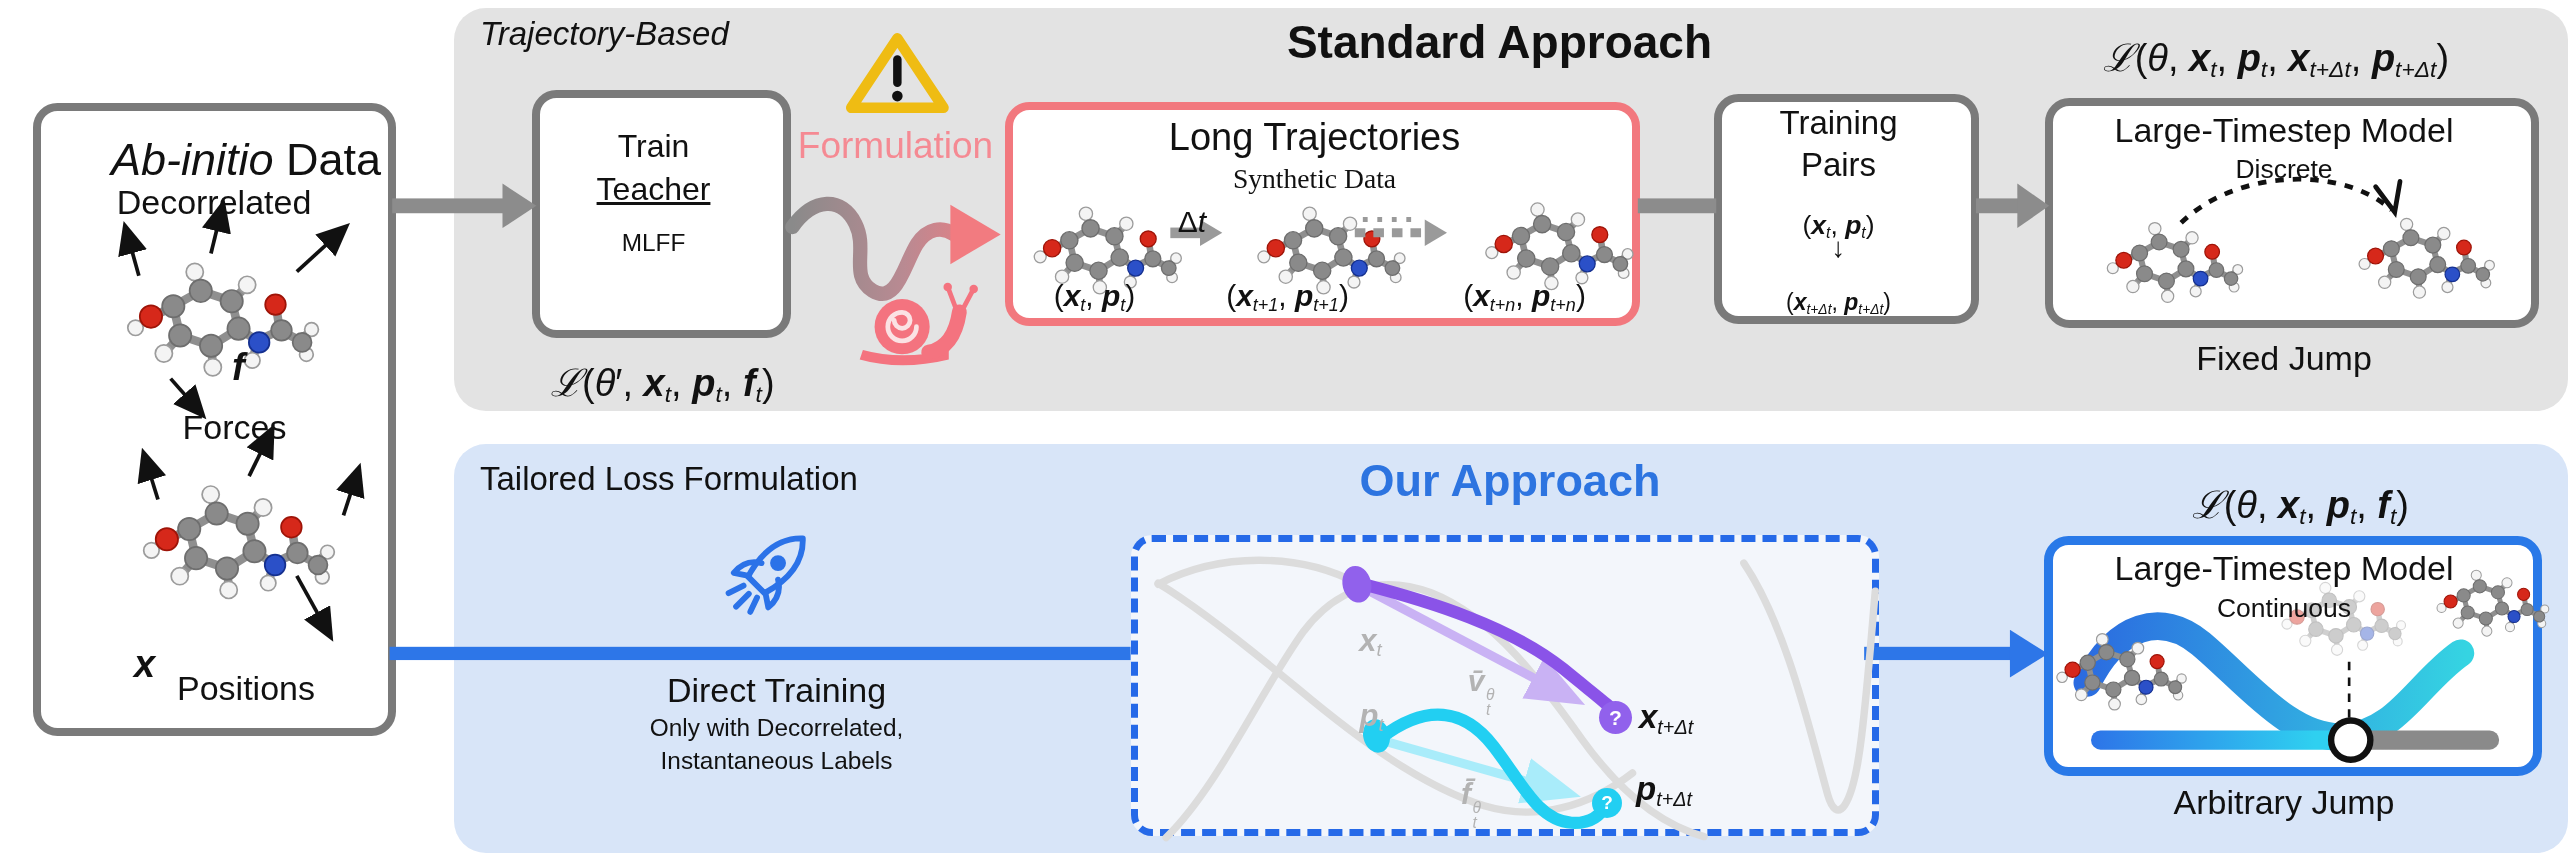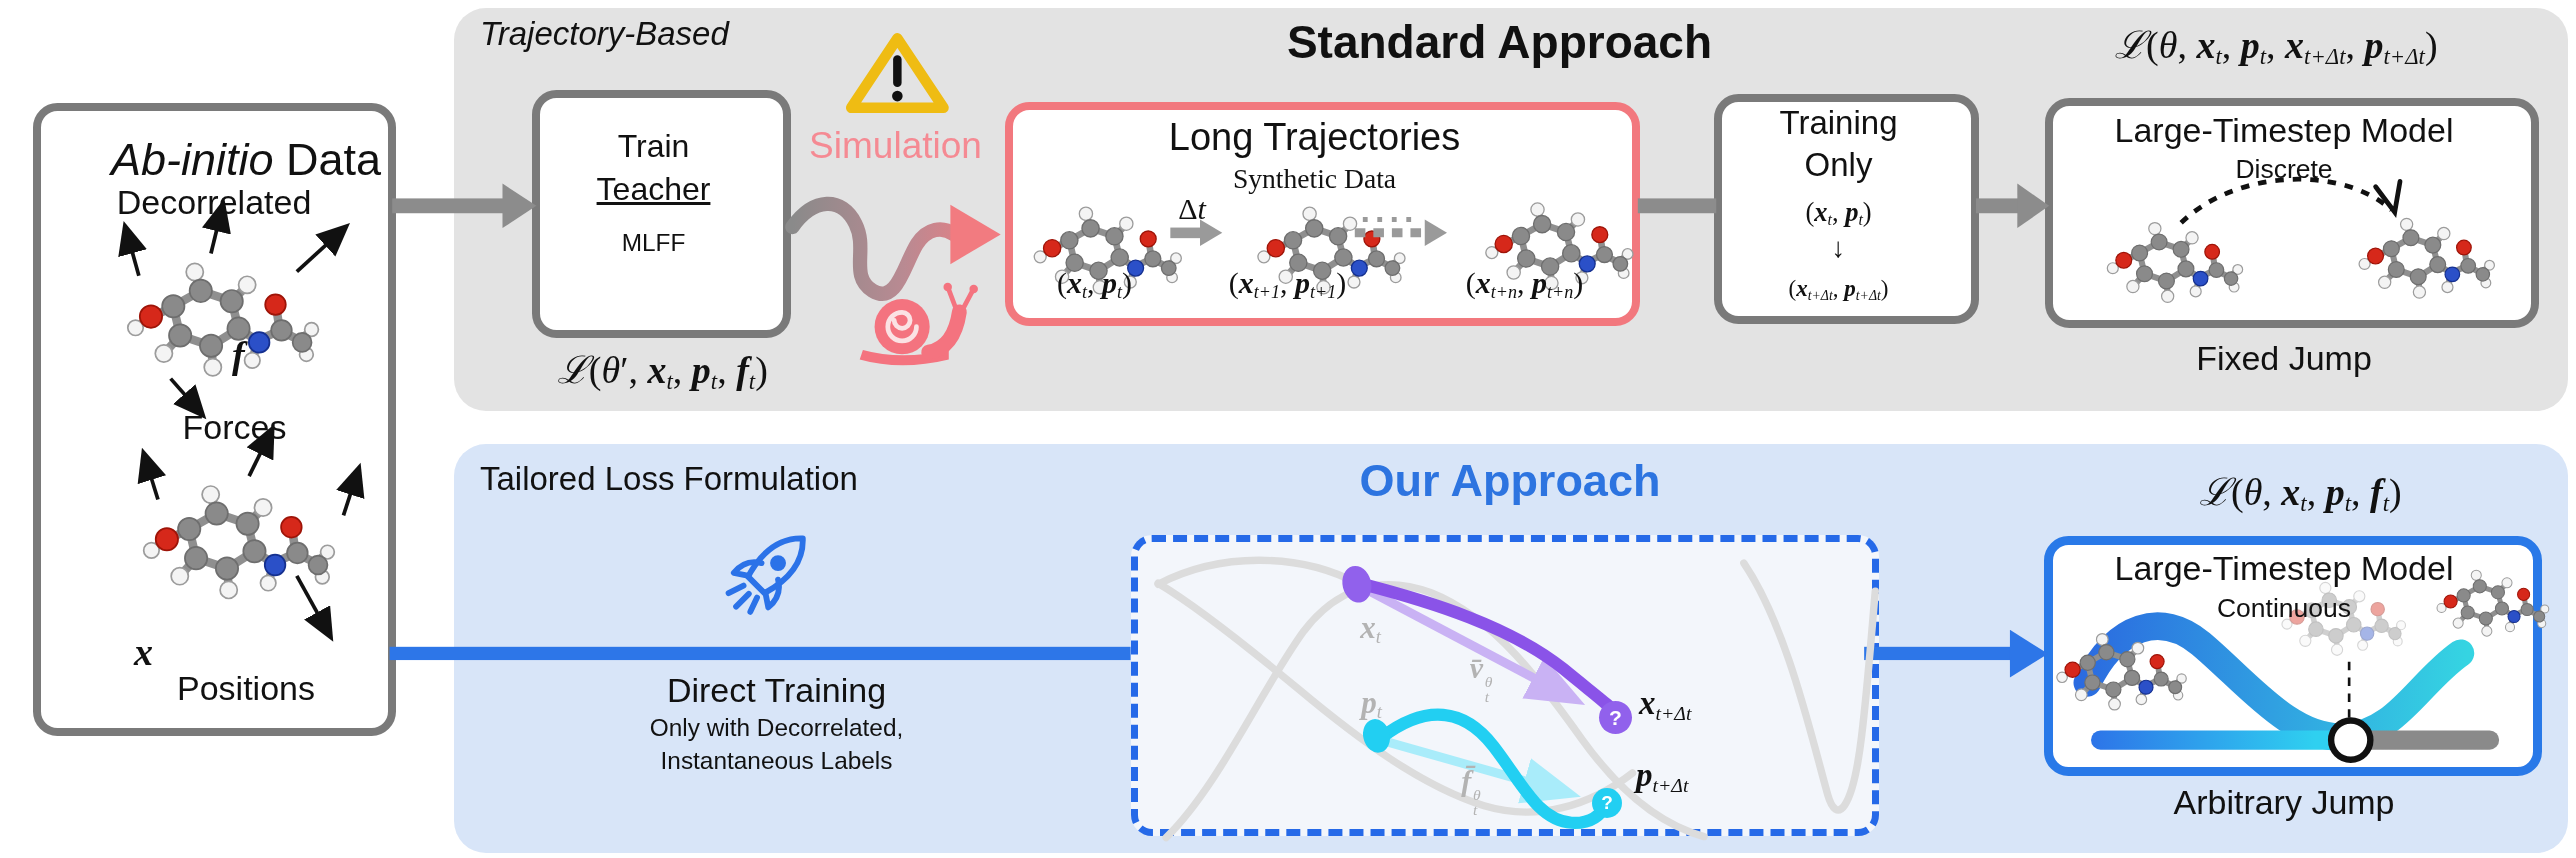--- a/index.html
+++ b/index.html
@@ -10,21 +10,21 @@
   .panel-blue{background:#D8E5F8;}
   .box{position:absolute;background:#ffffff;border-radius:24.4px;}
   .bd-gray{border:8px solid #7A7A7A;}
   .bd-red{border:8px solid #F2787E;}
   .bd-blue{border:9px solid #2979E8;}
   .box-dashed{position:absolute;background:#F3F6FB;border:7.4px dashed #2569E8;border-radius:21px;}
   .txt{position:absolute;white-space:nowrap;}
   .ctr{text-align:center;}
   .b{font-weight:bold;}
   .it{font-style:italic;}
-  .math{font-family:Liberation Serif, serif;}
+  .math{font-family:Liberation Sans, sans-serif;margin-top:13px;}
   .m-n{font-style:normal;}
   .m-it{font-style:italic;}
   .m-bi{font-style:italic;font-weight:700;}
   .m-sub{font-style:italic;font-size:0.60em;vertical-align:-0.28em;}
   .m-ss{display:inline-flex;flex-direction:column;align-items:flex-start;font-size:0.52em;
         line-height:1.02;font-style:italic;vertical-align:-0.55em;margin-left:1.6px;}
   .gray-label{color:#B3B3B3;}
   .qbadge{position:absolute;border-radius:50%;color:#ffffff;font-weight:bold;
           display:flex;align-items:center;justify-content:center;font-family:"Liberation Sans",sans-serif;}
   svg{position:absolute;left:0;top:0;}
@@ -262,32 +262,32 @@
   <div class="txt ctr z4" style="left:33px;top:669px;width:362px;font-size:34px;margin-left:32px;">Positions</div>
 
   <div class="txt z4" style="left:480px;top:15px;font-size:33px;font-style:italic;">Trajectory-Based</div>
   <div class="txt ctr b z4" style="left:1208px;top:15px;width:583px;font-size:46px;">Standard Approach</div>
 
   <div class="txt ctr z4" style="left:532px;top:128px;width:243px;font-size:32px;">Train</div>
   <div class="txt ctr z4" style="left:532px;top:171px;width:243px;font-size:32px;text-decoration:underline;">Teacher</div>
   <div class="txt ctr z4" style="left:532px;top:229px;width:243px;font-size:24.4px;">MLFF</div>
   <div class="txt ctr math z4" style="left:498px;top:342px;width:329px;font-size:38px;"><span class="m-it">ℒ</span><span class="m-n">(</span><span class="m-it">θ</span><span class="m-n">′</span><span class="m-n">, </span><span class="m-bi">x</span><span class="m-sub">t</span><span class="m-n">, </span><span class="m-bi">p</span><span class="m-sub">t</span><span class="m-n">, </span><span class="m-bi">f</span><span class="m-sub">t</span><span class="m-n">)</span></div>
 
-  <div class="txt ctr z4" style="left:784px;top:125px;width:223px;font-size:37px;color:#F58A93;">Simulation</div>
+  <div class="txt ctr z4" style="left:784px;top:125px;width:223px;font-size:37px;color:#F58A93;">Formulation</div>
 
   <div class="txt ctr z4" style="left:1005px;top:116px;width:619px;font-size:38px;">Long Trajectories</div>
   <div class="txt ctr z4" style="left:1005px;top:163px;width:619px;font-size:27.6px;font-family:Liberation Serif, serif;">Synthetic Data</div>
   <div class="txt ctr math z4" style="left:1163px;top:192px;width:58px;font-size:30px;"><span class="m-n">Δ</span><span class="m-it">t</span></div>
   <div class="txt ctr b z4" style="left:1355px;top:200px;width:69px;font-size:34px;color:#9A9A9A;letter-spacing:3.2px;">····</div>
   <div class="txt ctr math z4" style="left:1023px;top:266px;width:143px;font-size:30px;"><span class="m-n">(</span><span class="m-bi">x</span><span class="m-sub">t</span><span class="m-n">, </span><span class="m-bi">p</span><span class="m-sub">t</span><span class="m-n">)</span></div>
   <div class="txt ctr math z4" style="left:1187px;top:266px;width:201px;font-size:30px;"><span class="m-n">(</span><span class="m-bi">x</span><span class="m-sub">t+1</span><span class="m-n">, </span><span class="m-bi">p</span><span class="m-sub">t+1</span><span class="m-n">)</span></div>
   <div class="txt ctr math z4" style="left:1421px;top:266px;width:207px;font-size:30px;"><span class="m-n">(</span><span class="m-bi">x</span><span class="m-sub">t+n</span><span class="m-n">, </span><span class="m-bi">p</span><span class="m-sub">t+n</span><span class="m-n">)</span></div>
 
   <div class="txt ctr z4" style="left:1714px;top:104px;width:249px;font-size:33px;">Training</div>
-  <div class="txt ctr z4" style="left:1714px;top:146px;width:249px;font-size:33px;">Only</div>
+  <div class="txt ctr z4" style="left:1714px;top:146px;width:249px;font-size:33px;">Pairs</div>
   <div class="txt ctr math z4" style="left:1714px;top:197px;width:249px;font-size:26.5px;"><span class="m-n">(</span><span class="m-bi">x</span><span class="m-sub">t</span><span class="m-n">, </span><span class="m-bi">p</span><span class="m-sub">t</span><span class="m-n">)</span></div>
   <div class="txt ctr z4" style="left:1714px;top:232px;width:249px;font-size:27.6px;">↓</div>
   <div class="txt ctr math z4" style="left:1714px;top:276px;width:249px;font-size:23px;"><span class="m-n">(</span><span class="m-bi">x</span><span class="m-sub">t+Δt</span><span class="m-n">, </span><span class="m-bi">p</span><span class="m-sub">t+Δt</span><span class="m-n">)</span></div>
 
   <div class="txt ctr z4" style="left:2045px;top:111px;width:478px;font-size:34px;">Large-Timestep Model</div>
   <div class="txt ctr z4" style="left:2045px;top:154px;width:478px;font-size:26.5px;">Discrete</div>
   <div class="txt ctr z4" style="left:2045px;top:339px;width:478px;font-size:34px;">Fixed Jump</div>
   <div class="txt ctr math z4" style="left:1982px;top:17px;width:588px;font-size:38px;"><span class="m-it">ℒ</span><span class="m-n">(</span><span class="m-it">θ</span><span class="m-n">, </span><span class="m-bi">x</span><span class="m-sub">t</span><span class="m-n">, </span><span class="m-bi">p</span><span class="m-sub">t</span><span class="m-n">, </span><span class="m-bi">x</span><span class="m-sub">t+Δt</span><span class="m-n">, </span><span class="m-bi">p</span><span class="m-sub">t+Δt</span><span class="m-n">)</span></div>
 
   <div class="txt z4" style="left:480px;top:460px;font-size:33px;">Tailored Loss Formulation</div>

